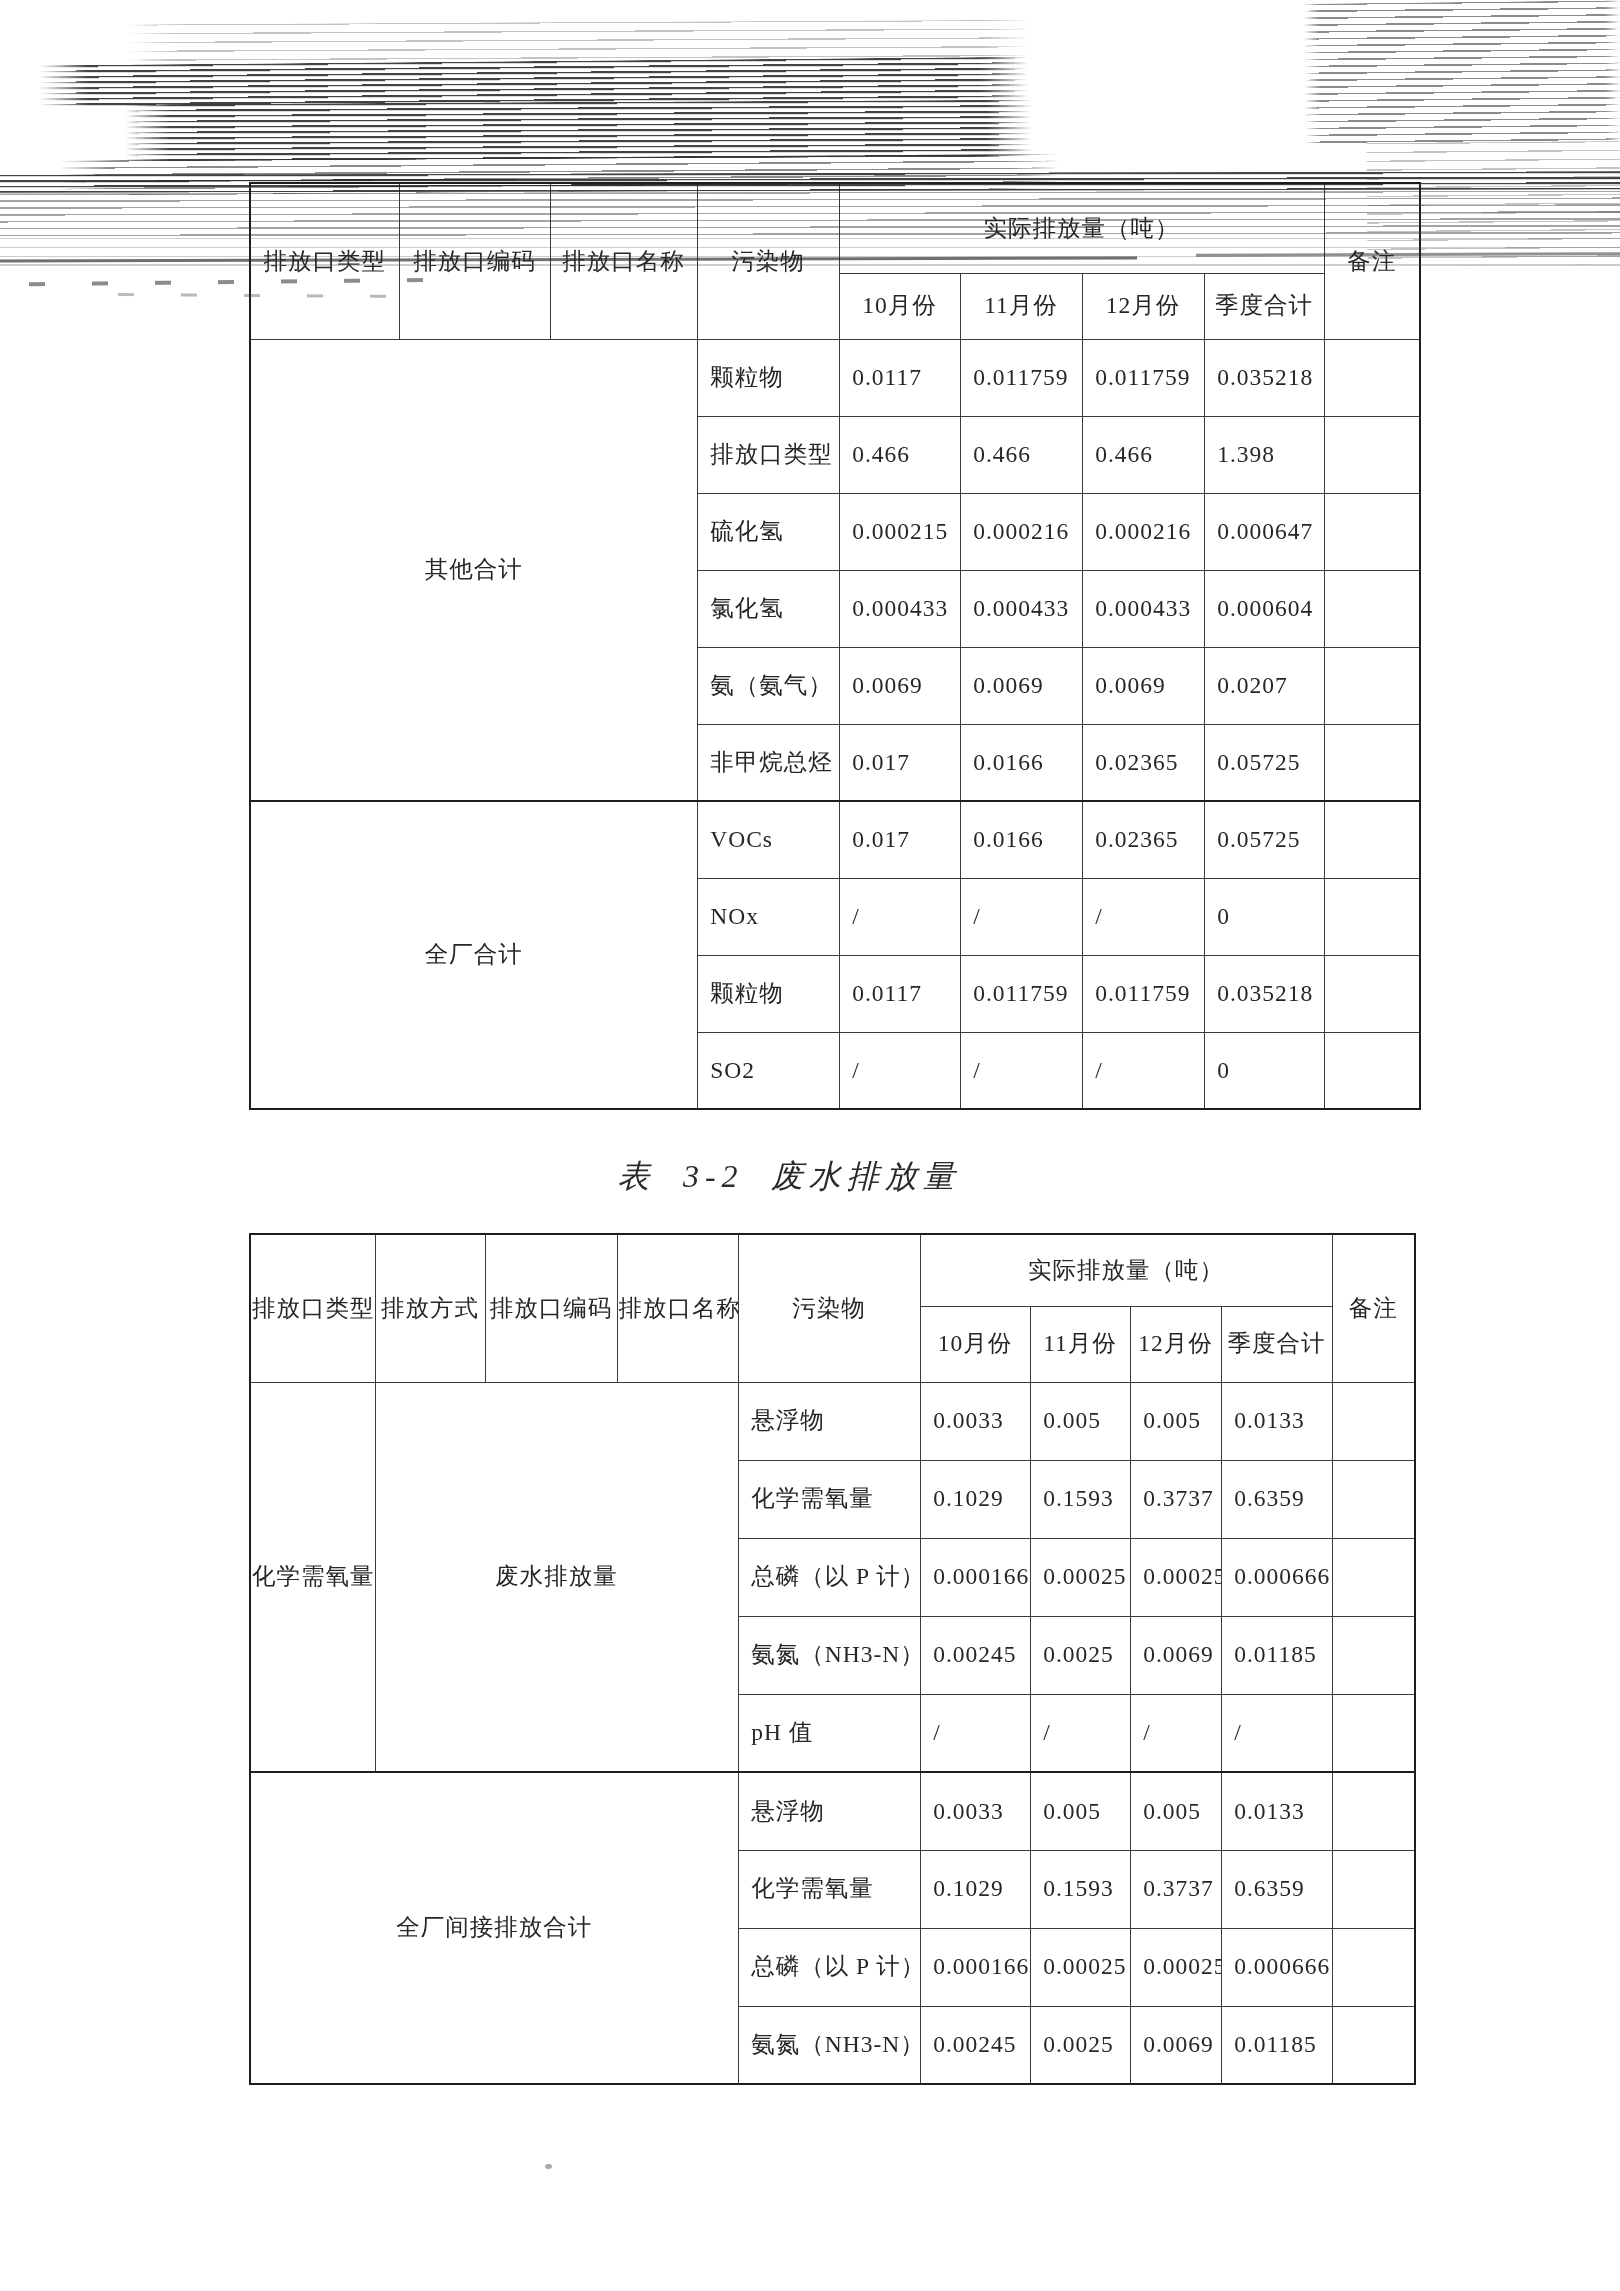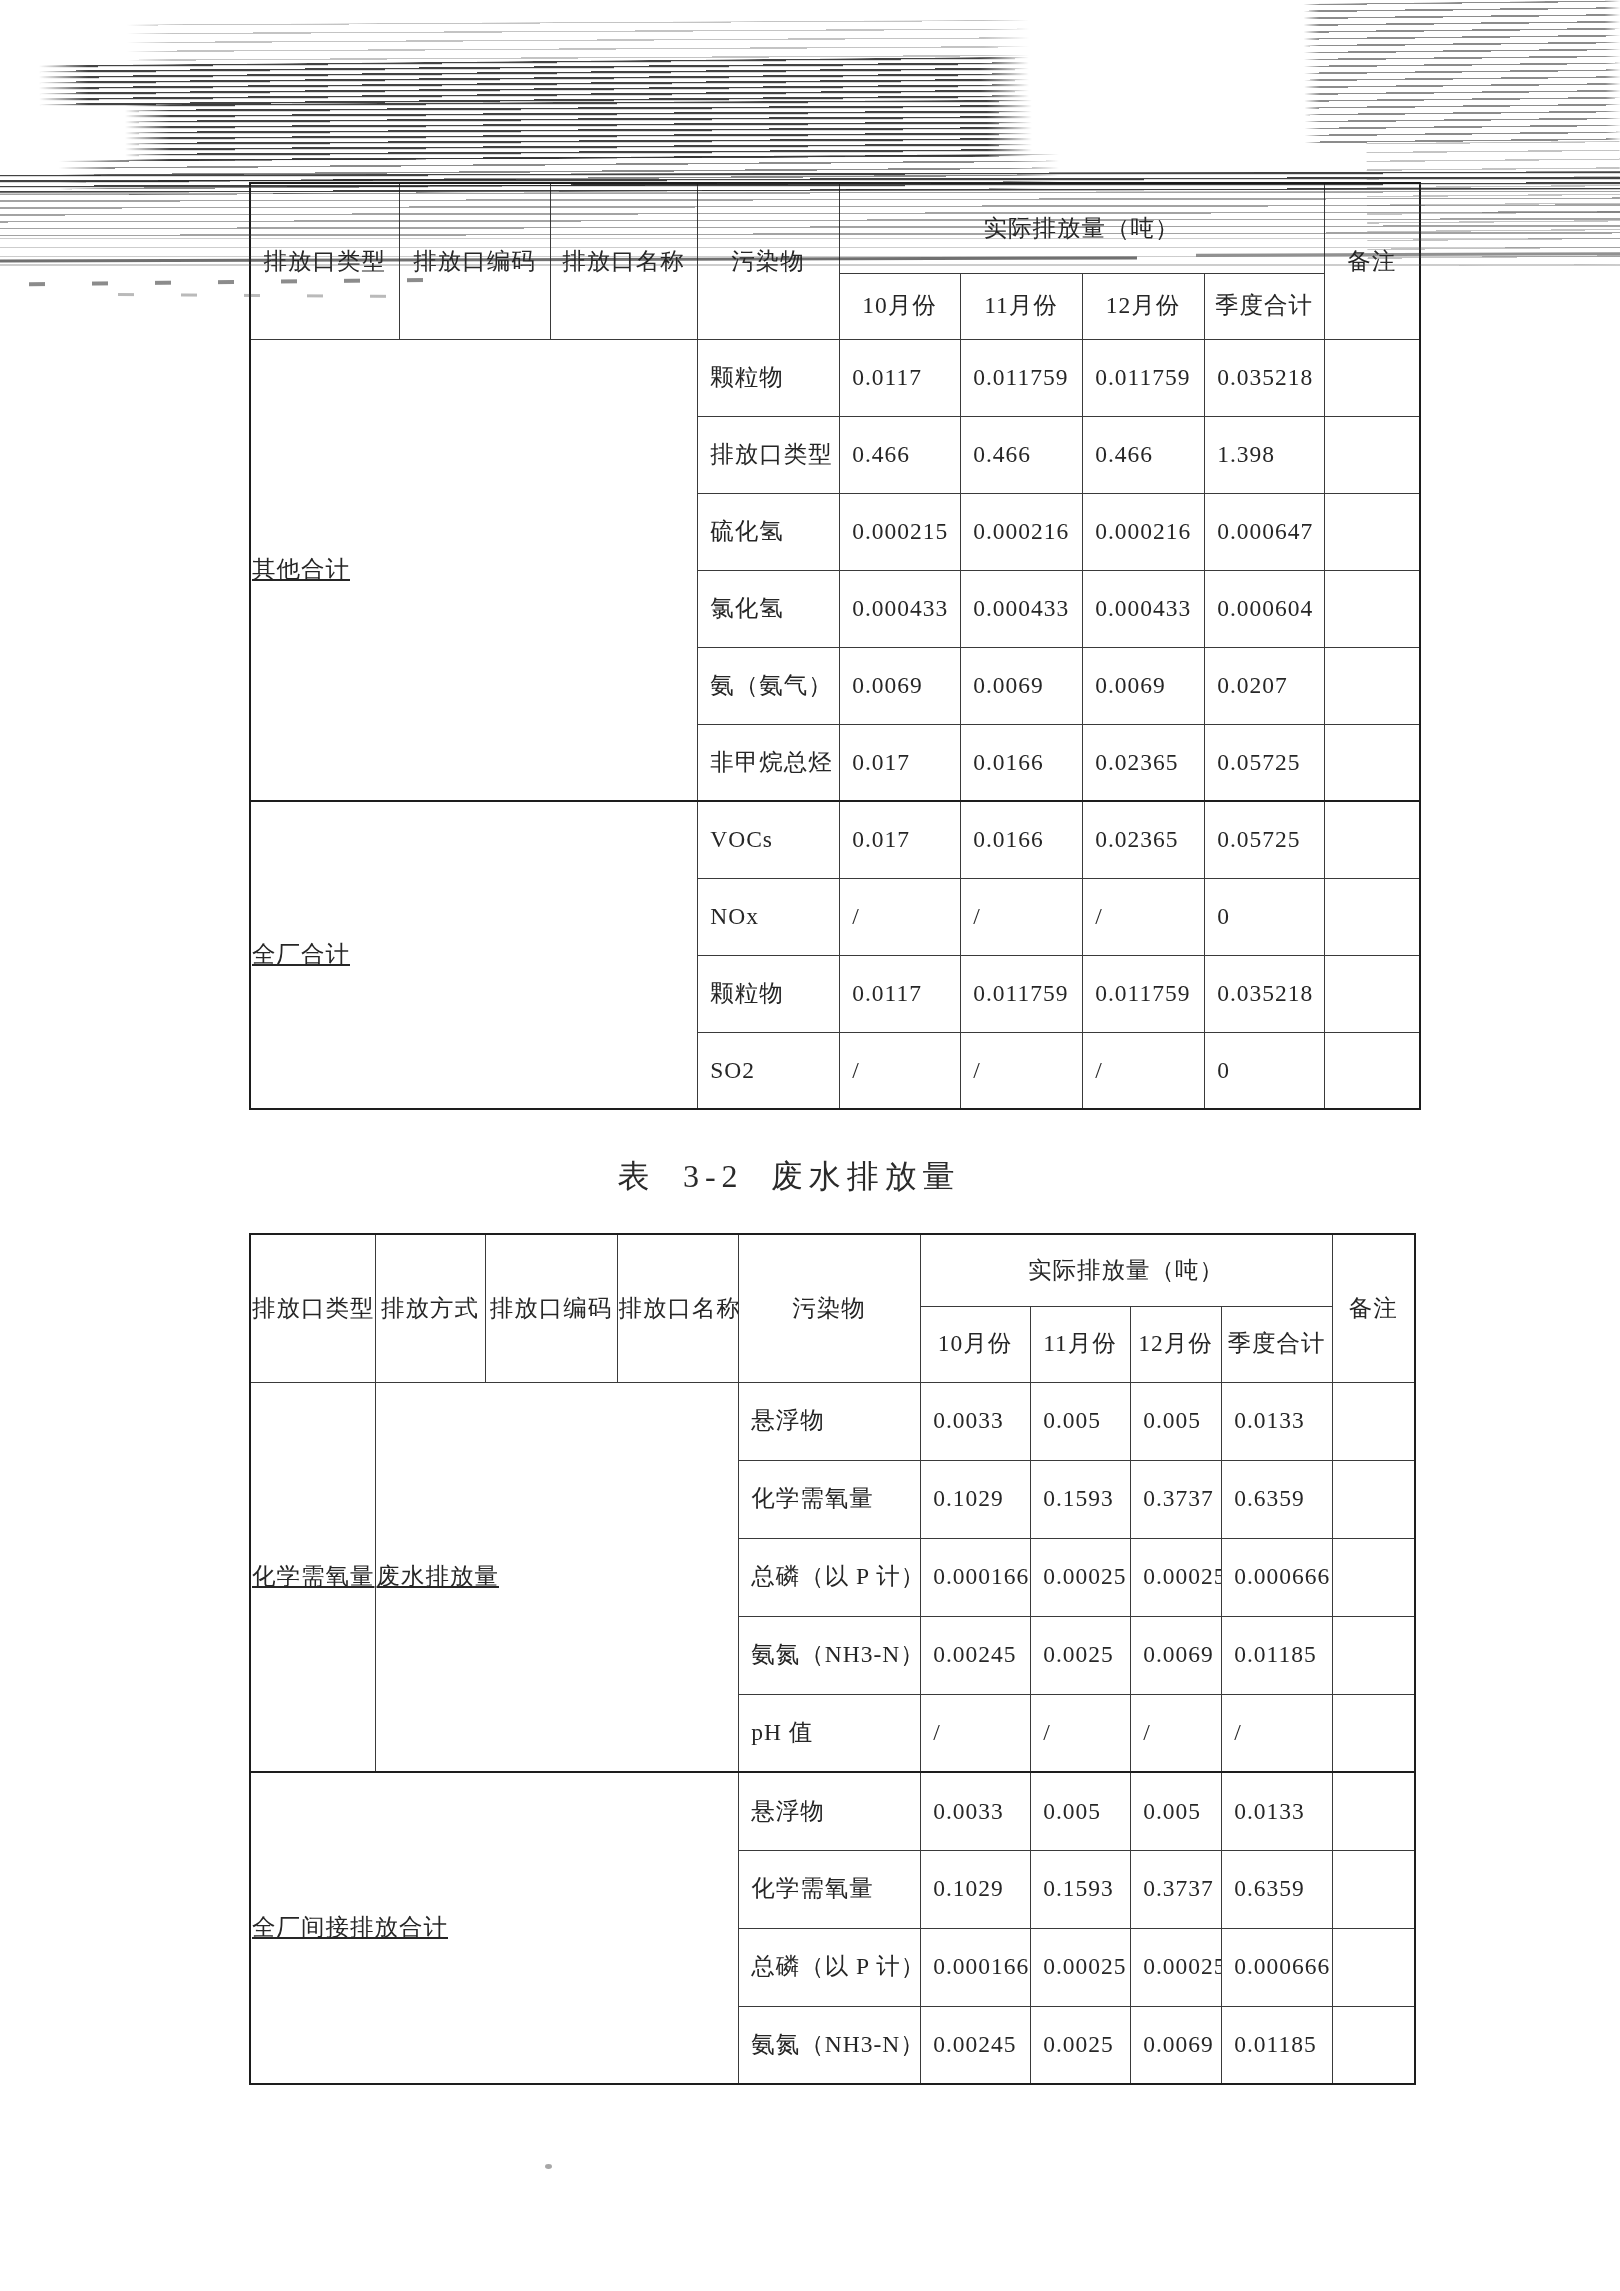--- a/index.html
+++ b/index.html
@@ -23,41 +23,42 @@
     border:1px solid #3a3a3a;
     vertical-align:middle;
     font-size:23.5px;
     line-height:1.25;
     letter-spacing:1px;
     color:#262626;
     overflow:hidden;
     white-space:nowrap;
   }
   td.hdr{text-align:center;letter-spacing:2px;font-family:Liberation Serif, serif;}
-  td.lbl{text-align:left;letter-spacing:2.9px;text-decoration:underline;}
+  td.lbl{text-align:center;letter-spacing:2.9px;}
   td.pol,td.val{text-align:left;padding-left:12.7px;}
   #table1{left:249px;top:182px;width:1168px;border-bottom-width:2.9px;}
   #table2{left:249px;top:1233px;width:1165px;}
   tr.gsep td{border-top:2px solid #1d1d1d;}
   #table1 tr.hr1{height:90px;}
   #table1 tr.hr2{height:66px;}
   #table1 tr.br {height:77px;}
   #table2 tr.hr1{height:72px;}
   #table2 tr.hr2{height:76px;}
   #table2 tr.br {height:78px;}
   
   .sec-title{
     position:absolute;
     left:0;top:1155px;width:1578px;
     text-align:center;
     font-size:32px;
     letter-spacing:5.9px;
     word-spacing:13.7px;
     color:#2a2a2a;
     z-index:1;
+    font-style:italic;
   }
   
   .noise{position:absolute;pointer-events:none;z-index:3;}
   .st-dense{
     background-image:repeating-linear-gradient(180deg,
       rgba(25,25,25,.82) 0px, rgba(25,25,25,.82) 1.7px,
       rgba(130,130,130,.30) 1.7px, rgba(130,130,130,.30) 2.7px,
       rgba(0,0,0,0) 2.7px, rgba(0,0,0,0) 5.5px);
   }
   .st-med{

